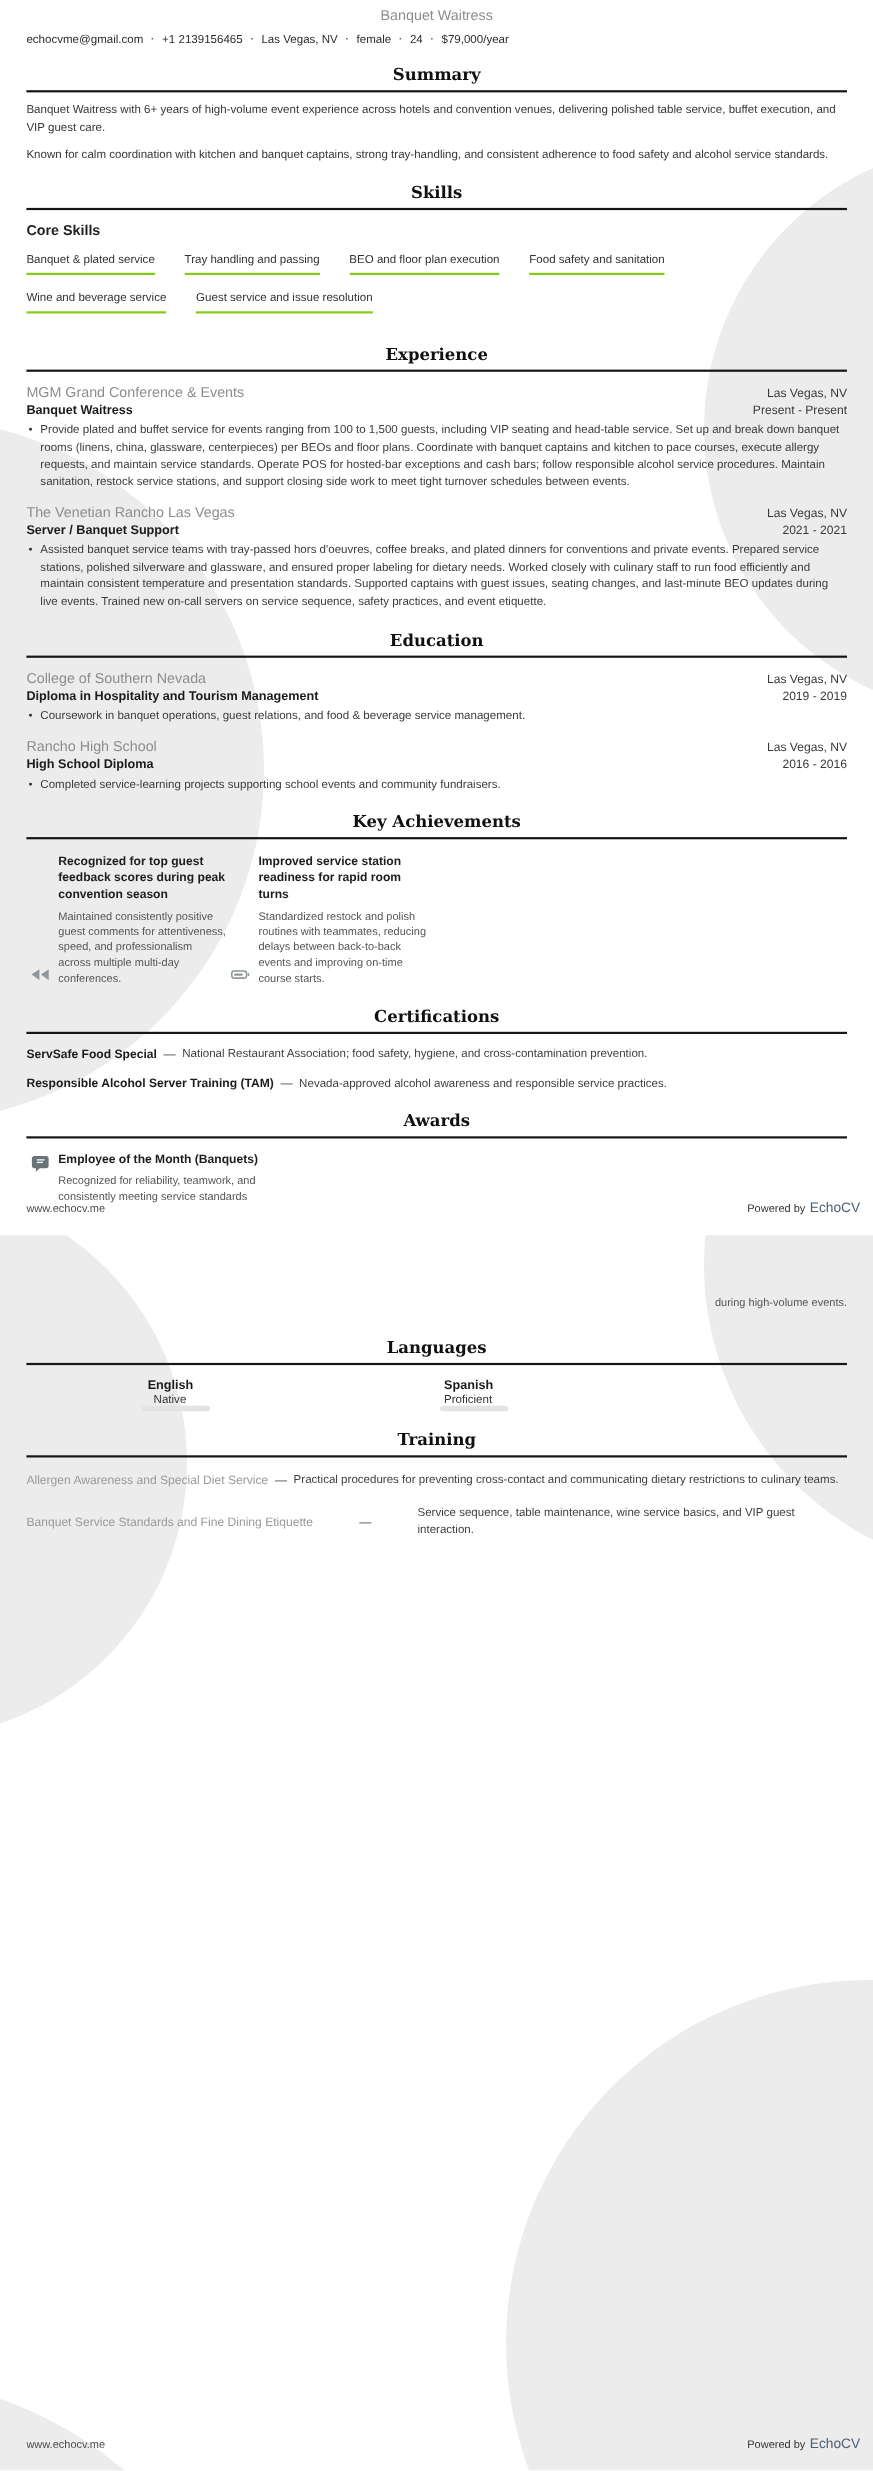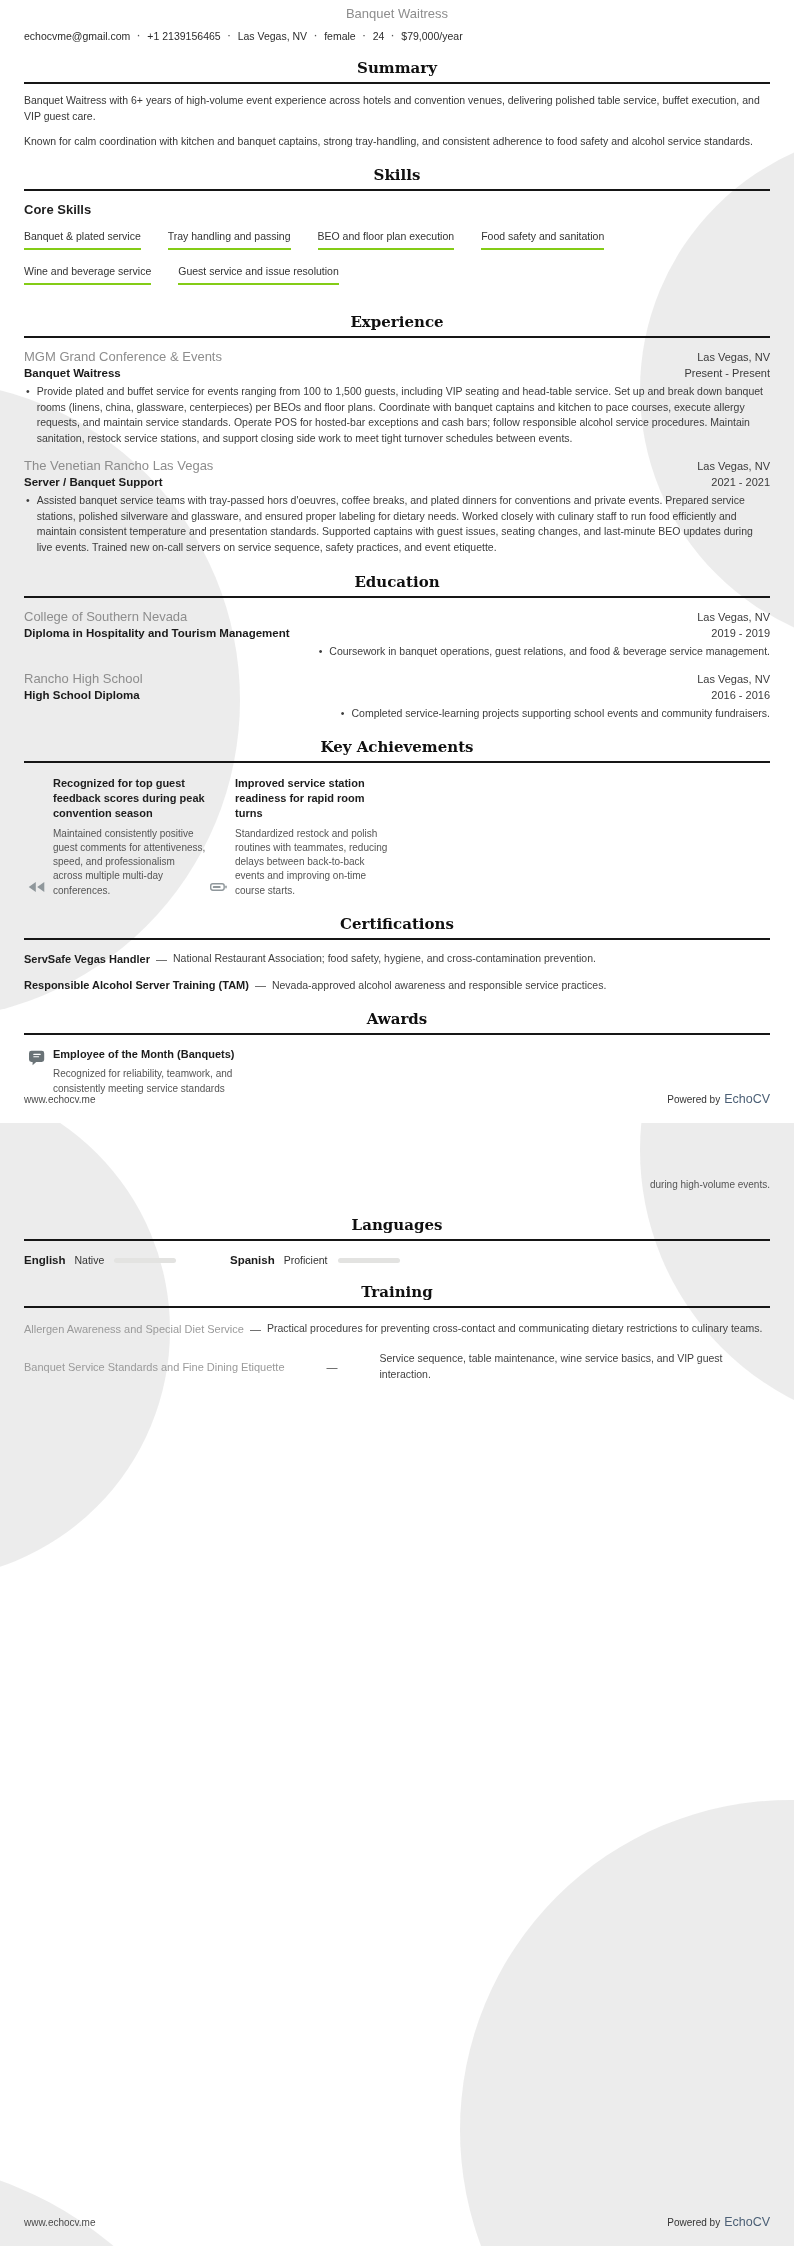--- a/index.html
+++ b/index.html
@@ -25,48 +25,48 @@
   .group-label { margin:11px 0 9px; font-size:13px; font-weight:700; color:#1f1f1f; }
   .chip { display:inline-block; margin:0 27px 11px 0; padding-bottom:6px; font-size:10.5px; color:#333; border-bottom:2px solid #84cc16; }
 
   .entry { margin-top:11px; }
   .entry-head { display:flex; justify-content:space-between; align-items:baseline; }
   .org { font-size:13px; color:#8d8d8d; }
   .loc { font-size:11px; color:#3a3a3a; }
   .entry-sub { display:flex; justify-content:space-between; align-items:baseline; margin-top:3px; }
   .role { font-size:11.5px; font-weight:700; color:#1b1b1b; }
   .dates { font-size:11px; color:#3a3a3a; }
-  .bullet { display:flex; margin-top:5px; font-size:10.5px; color:#3c3c3c; line-height:1.5;justify-content:flex-end; }
+  .bullet { display:flex; margin-top:5px; font-size:10.5px; color:#3c3c3c; line-height:1.5; }
   .bullet::before { content:"•"; flex-shrink:0; margin:0 7px 0 2px; }
 
   .ach-row { display:flex; margin-top:13px; }
   .ach { width:182px; display:flex; align-items:flex-end; }
   .icon-box { flex-shrink:0; width:17px; margin:2px 8px 0 4px; }
   .ach-title { font-size:11px; font-weight:700; color:#1d1d1d; line-height:1.35; }
   .ach-desc { margin-top:6px; font-size:10px; color:#555; line-height:1.42; }
 
   .inline-item { display:flex; align-items:center; margin-top:11px; }
   .cert-name { flex-shrink:0; font-size:11px; font-weight:600; color:#1c1c1c; }
   .training-name { flex-shrink:0; font-size:11px; color:#9a9a9a; }
   .sep { flex-shrink:0; margin:0 6px; color:#444; font-size:11px; }
   .inline-desc { font-size:10.5px; color:#3f3f3f; line-height:1.5; }
 
   .award { display:flex; align-items:flex-start; margin-top:13px; }
   .award-title { font-size:11px; font-weight:700; color:#1d1d1d; }
   .award-desc { margin-top:7px; width:202px; font-size:10px; color:#555; line-height:1.45; }
 
-  .footer { position:absolute; z-index:1; left:24px; right:24px; bottom:16px; display:flex; justify-content:space-between; align-items:baseline; }
+  .footer { position:absolute; z-index:1; left:24px; right:12px; bottom:16px; display:flex; justify-content:space-between; align-items:baseline; }
   .site { font-size:10px; color:#4a4a4a; }
   .powered { font-size:10px; color:#333; }
   .brand { margin-left:4px; font-size:12.5px; color:#4c6076; }
 
   
   .continuation { margin:56px 0 0 28px; font-size:10px; color:#555;text-align:right; }
   .lang-row { display:flex; margin-top:13px; }
-  .lang { display:flex; align-items:center; width:206px; }
+  .lang { display:flex; align-items:center; width:271px;flex-direction:column; }
   .lang-name { margin-right:9px; font-size:11.5px; font-weight:700; color:#1b1b1b; }
   .lang-level { margin-right:10px; font-size:10.5px; color:#333; }
   .bar { width:62px; height:5px; border-radius:3px; background:#e3e3e1; overflow:hidden; }
   .bar-fill { height:100%; border-radius:3px; background:#6e7674; }
 </style>
 </head>
 <body>
 
 <div class="page">
   <div class="circle" style="width:520px;height:520px;left:640px;top:130px;"></div>
@@ -183,21 +183,21 @@
             <div class="ach-title">Improved service station readiness for rapid room turns</div>
             <div class="ach-desc">Standardized restock and polish routines with teammates, reducing delays between back-to-back events and improving on-time course starts.</div>
           </div>
         </div>
       </div>
     </div>
 
     <div class="section">
       <div class="section-title">Certifications</div>
       <div class="inline-item">
-        <span class="cert-name">ServSafe Vegas Handler</span>
+        <span class="cert-name">ServSafe Food Special</span>
         <span class="sep">—</span>
         <span class="inline-desc">National Restaurant Association; food safety, hygiene, and cross-contamination prevention.</span>
       </div>
       <div class="inline-item">
         <span class="cert-name">Responsible Alcohol Server Training (TAM)</span>
         <span class="sep">—</span>
         <span class="inline-desc">Nevada-approved alcohol awareness and responsible service practices.</span>
       </div>
     </div>
 

